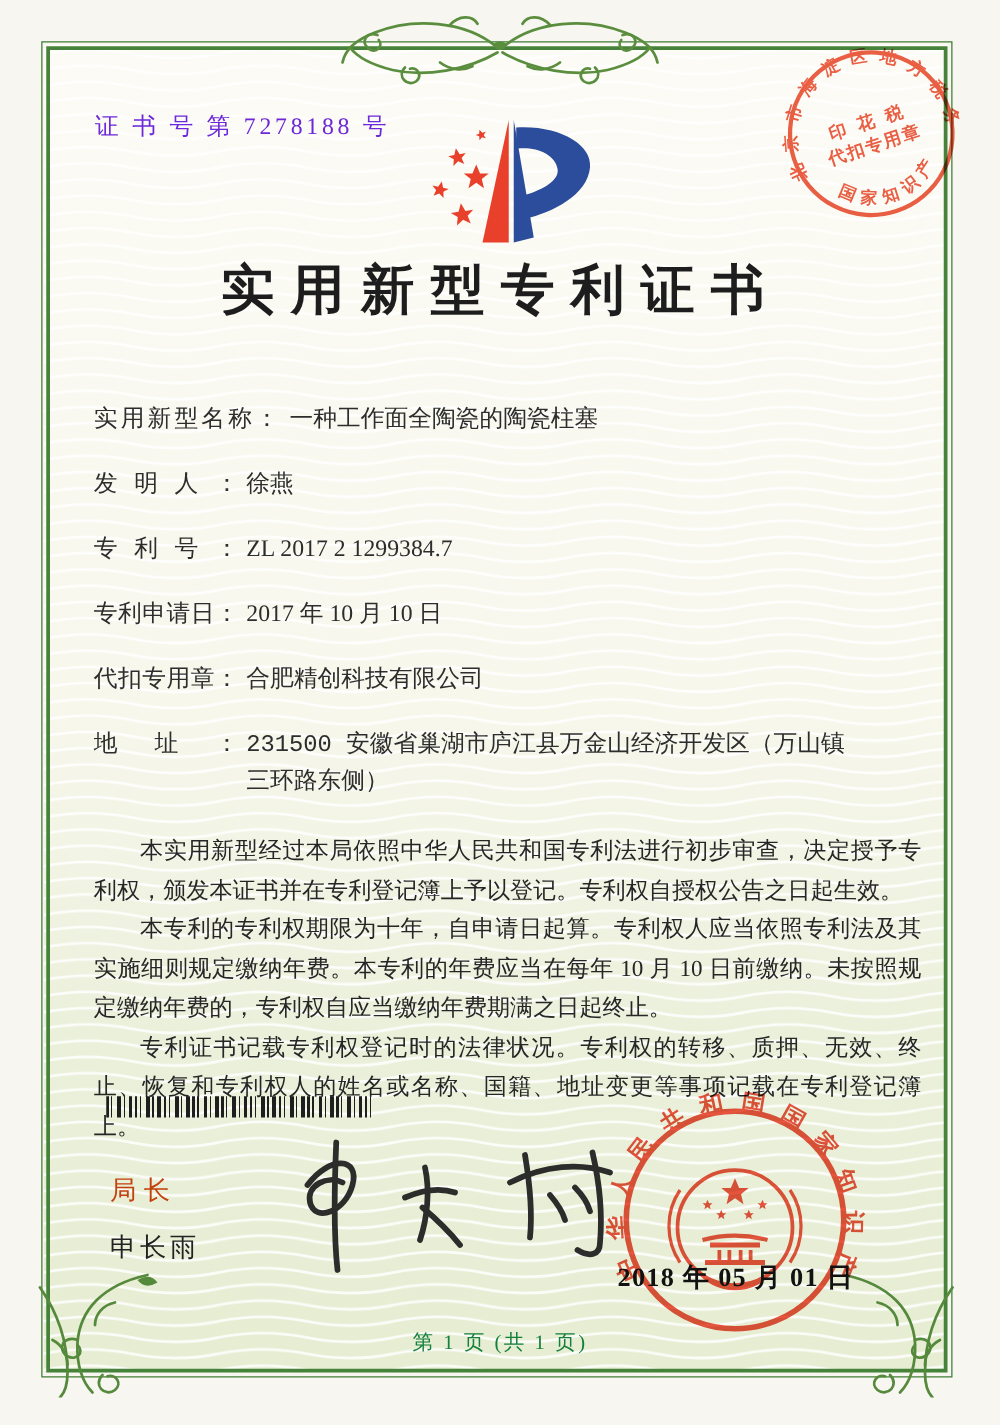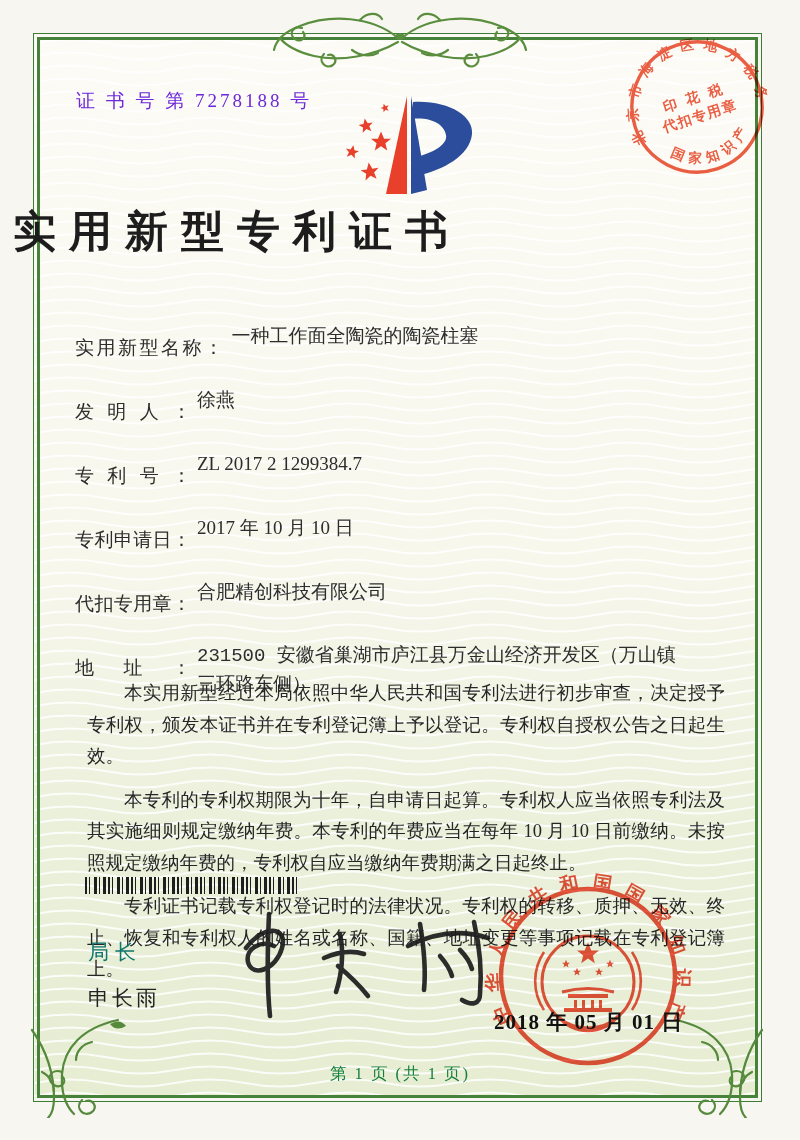--- a/index.html
+++ b/index.html
@@ -21,53 +21,53 @@
   .guilloche{position:absolute;left:35px;top:35px;width:723px;height:1063px;z-index:0;}
   .ornament{position:absolute;z-index:3;}
   
   .cert-no{
     position:absolute;left:76px;top:88px;z-index:4;
     font-size:19px;letter-spacing:3px;color:#6d28d9;
   }
   .logo{position:absolute;left:328px;top:92px;width:152px;height:112px;z-index:4;}
   .title{
     position:absolute;left:0;right:12px;top:203px;z-index:4;
-    text-align:left;font-size:43px;font-weight:bold;color:#1d1d1d;
+    text-align:center;font-size:43px;font-weight:bold;color:#1d1d1d;
     letter-spacing:13px;text-indent:13px;
   }
   
   .fields{position:absolute;left:75px;top:322px;width:660px;z-index:4;font-size:19px;color:#2d2d2d;}
   .frow{margin-bottom:25px;line-height:27px;white-space:nowrap;}
   .flabel{
     display:inline-block;width:116px;
     text-align:justify;text-align-last:justify;
-    vertical-align:top;white-space:normal;margin-top:12px;
+    vertical-align:top;white-space:normal;
   }
   .flabel.natural{width:auto;letter-spacing:2.5px;text-align-last:auto;}
   .fvalue{display:inline-block;vertical-align:top;margin-left:6px;white-space:normal;}
   .addr .fvalue{max-width:520px;line-height:29px;font-family:Liberation Mono, monospace;}
   .grant-row{position:relative;}
   .grant-right{position:absolute;left:382px;top:0;}
   
   .body-text{
     position:absolute;left:75px;top:666px;width:662px;z-index:4;
     font-size:18.5px;line-height:31.5px;text-align:justify;color:#262626;
   }
-  .body-text p{margin:12px;text-indent:2em;font-family:Liberation Serif, serif;}
+  .body-text p{margin:0;text-indent:2em;font-family:Liberation Serif, serif;}
   
   .barcode{
     position:absolute;left:85px;top:877px;width:212px;height:17px;z-index:4;
     background:repeating-linear-gradient(90deg,
       #1e1e1e 0 2px,transparent 2px 4px,
       #1e1e1e 4px 5px,transparent 5px 9px,
       #1e1e1e 9px 12px,transparent 12px 14px,
       #1e1e1e 14px 15px,transparent 15px 18px,
       #1e1e1e 18px 21px,transparent 21px 23px);
   }
-  .officer-title{position:absolute;left:88px;top:938px;font-size:21px;letter-spacing:6px;z-index:4;color:#0f766e;}
+  .officer-title{position:absolute;left:88px;top:938px;font-size:21px;letter-spacing:6px;z-index:4;color:#c2410c;}
   .officer-name{position:absolute;left:88px;top:984px;font-size:21px;letter-spacing:3px;z-index:4;color:#222;}
   .signature{position:absolute;left:212px;top:908px;width:290px;height:115px;z-index:5;}
   .main-seal{position:absolute;left:478px;top:866px;width:220px;height:220px;z-index:6;mix-blend-mode:multiply;}
   .seal-date{
     position:absolute;left:494px;top:1008px;z-index:7;
     font-size:21px;letter-spacing:1px;color:#111;font-weight:bold;white-space:nowrap;
   }
   .tax-seal{position:absolute;left:622px;top:32px;width:150px;height:150px;z-index:6;transform:rotate(-18deg);mix-blend-mode:multiply;}
   .footer{
     position:absolute;left:0;right:0;top:1063px;z-index:4;

